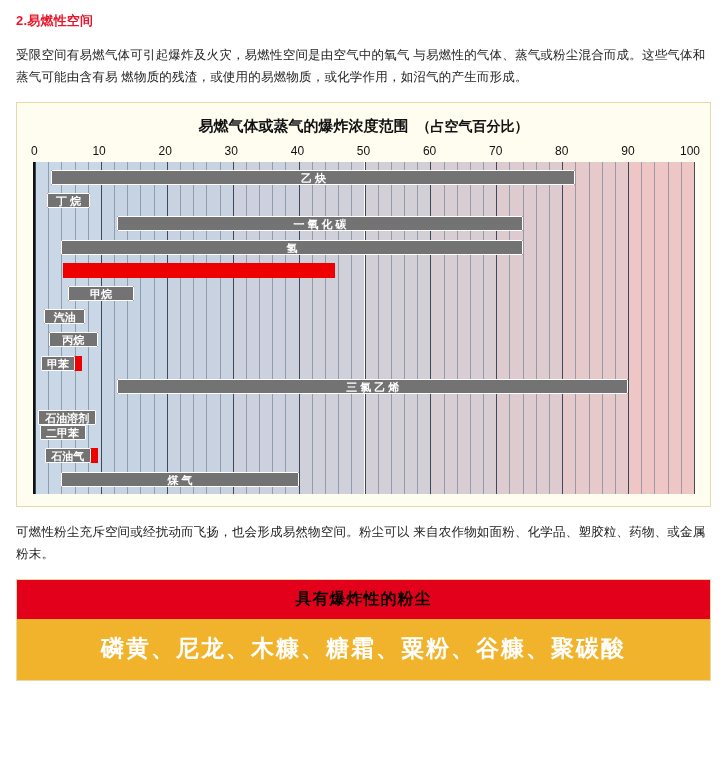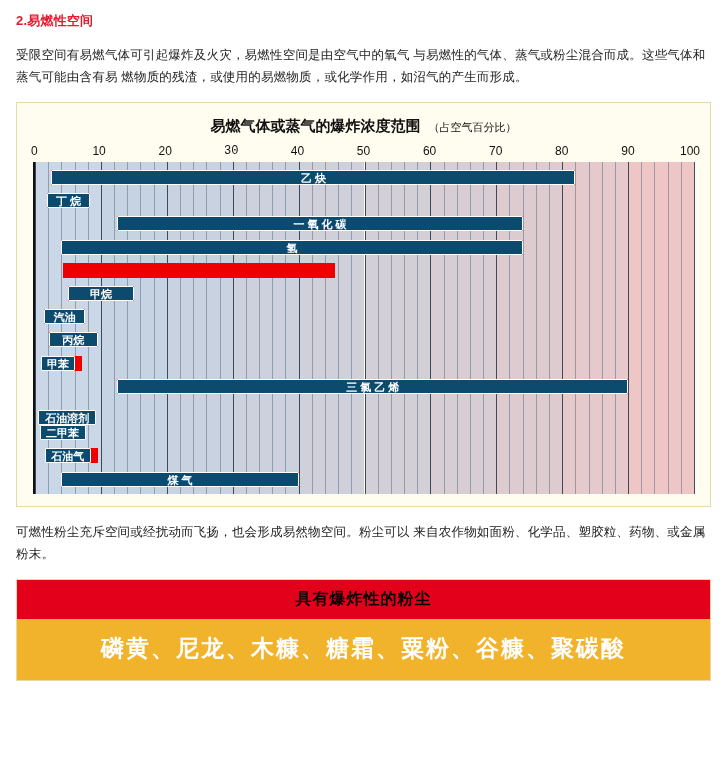--- a/index.html
+++ b/index.html
@@ -41,22 +41,22 @@
     margin: 4px 0 14px 0;
   }
   .chart-title {
     text-align: center;
     font-size: 15px;
     font-weight: bold;
     color: #111111;
     margin: 4px 0 8px 0;
   }
   .chart-title .sub {
-    font-size: 11px;
-    font-weight: normal;
+    font-size: 14px;
+    font-weight: bold;
     margin-left: 8px;
   }
   .chart-body {
     position: relative;
     height: 350px;
     margin: 0 4px;
   }
   .axis {
     position: relative;
     height: 18px;
@@ -111,21 +111,21 @@
   .bar {
     position: absolute;
     height: 15px;
     background: #ee0000;
     box-sizing: border-box;
   }
   .bar-label {
     position: absolute;
     height: 15px;
     line-height: 15px;
-    background: #0c4a6e;
+    background: #737373;
     color: #ffffff;
     font-size: 11px;
     font-weight: bold;
     padding: 0 3px;
     box-sizing: border-box;
     white-space: nowrap;
     border: 1px solid #ffffff;
     border-radius: 1px;
   }
   .bar-label.centered {
@@ -170,21 +170,21 @@
 
   <div class="chart-panel">
     <div class="chart-title">
       <span>易燃气体或蒸气的爆炸浓度范围</span><span class="sub">（占空气百分比）</span>
     </div>
     <div class="chart-body">
       <div class="axis" id="axis">
           <div class="tick-label" style="left: calc(0%); transform: translateX(-30%);">0</div>
           <div class="tick-label" style="left: calc(10%);">10</div>
           <div class="tick-label" style="left: calc(20%);">20</div>
-          <div class="tick-label" style="left: calc(30%); font-family: Liberation Mono, monospace;">30</div>
+          <div class="tick-label" style="left: calc(30%);">30</div>
           <div class="tick-label" style="left: calc(40%);">40</div>
           <div class="tick-label" style="left: calc(50%);">50</div>
           <div class="tick-label" style="left: calc(60%);">60</div>
           <div class="tick-label" style="left: calc(70%);">70</div>
           <div class="tick-label" style="left: calc(80%);">80</div>
           <div class="tick-label" style="left: calc(90%);">90</div>
           <div class="tick-label" style="left: calc(100%); transform: translateX(-70%);">100</div>
         </div>
       <div class="plot" id="plot">
         <div class="band" style="left: 0%; width: 10%; background: rgb(201, 215, 230);"></div>

